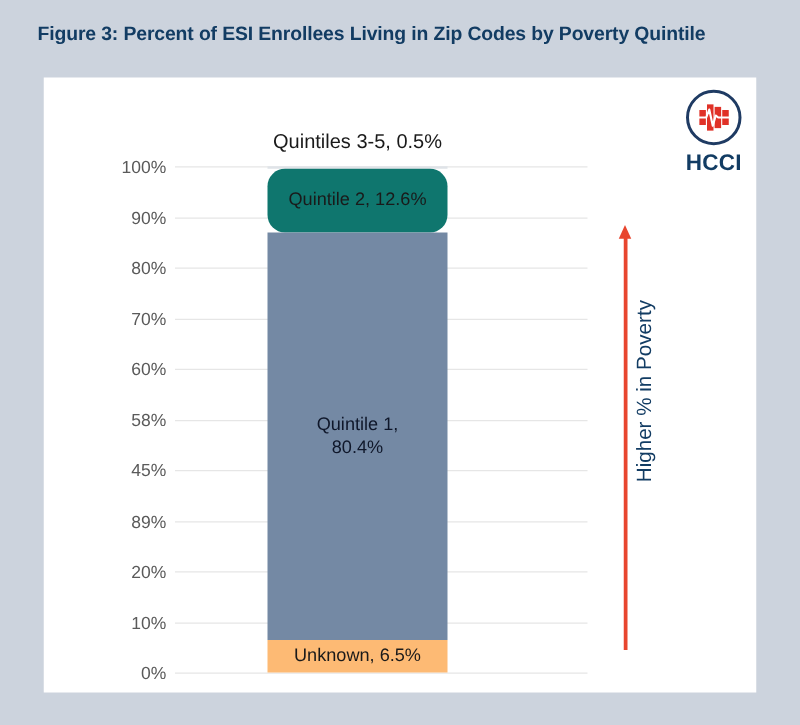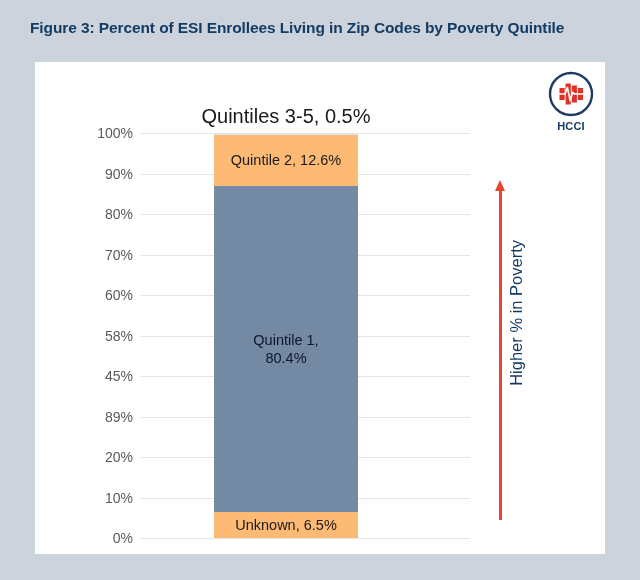--- a/index.html
+++ b/index.html
@@ -49,21 +49,21 @@
     left: 505px;
     top: 9px;
     width: 62px;
     height: 70px;
     text-align: center;
   }
   #hcci-mark { display: block; margin: 0 auto; }
   #hcci-wordmark {
     display: block;
     margin-top: 3px;
-    font-size: 11px;
+    font-size: 18px;
     font-weight: bold;
     color: #123c63;
     letter-spacing: 0.2px;
   }
 
   
   
   #plot {
     position: absolute;
     left: 0;
@@ -102,36 +102,36 @@
     left: 0;
     width: 144px;
     display: flex;
     align-items: center;
     justify-content: center;
     text-align: center;
     line-height: 1.25;
   }
   .seg-label { font-size: 14.5px; white-space: pre-line; }
 
-  #seg-q2    { background: #fdba74; }
+  #seg-q2    { background: #0f766e; border-radius: 14px; }
   #seg-q1    { background: #7489a4; }
   #seg-unk   { background: #fdba74; }
 
   #seg-q2 .seg-label  { color: #1a1a1a; }
   #seg-q1 .seg-label  { color: #0f172a; }
   #seg-unk .seg-label { color: #1a1a1a; }
 
   
   #label-q35 {
     position: absolute;
     left: 119px;
     top: 43px;
     width: 264px;
     text-align: center;
-    font-size: 20px;
+    font-size: 16px;
     color: #1a1a1a;
     white-space: nowrap;
   }
 
   
   #poverty-arrow {
     position: absolute;
     left: 457px;
     top: 118px;
     width: 16px;

